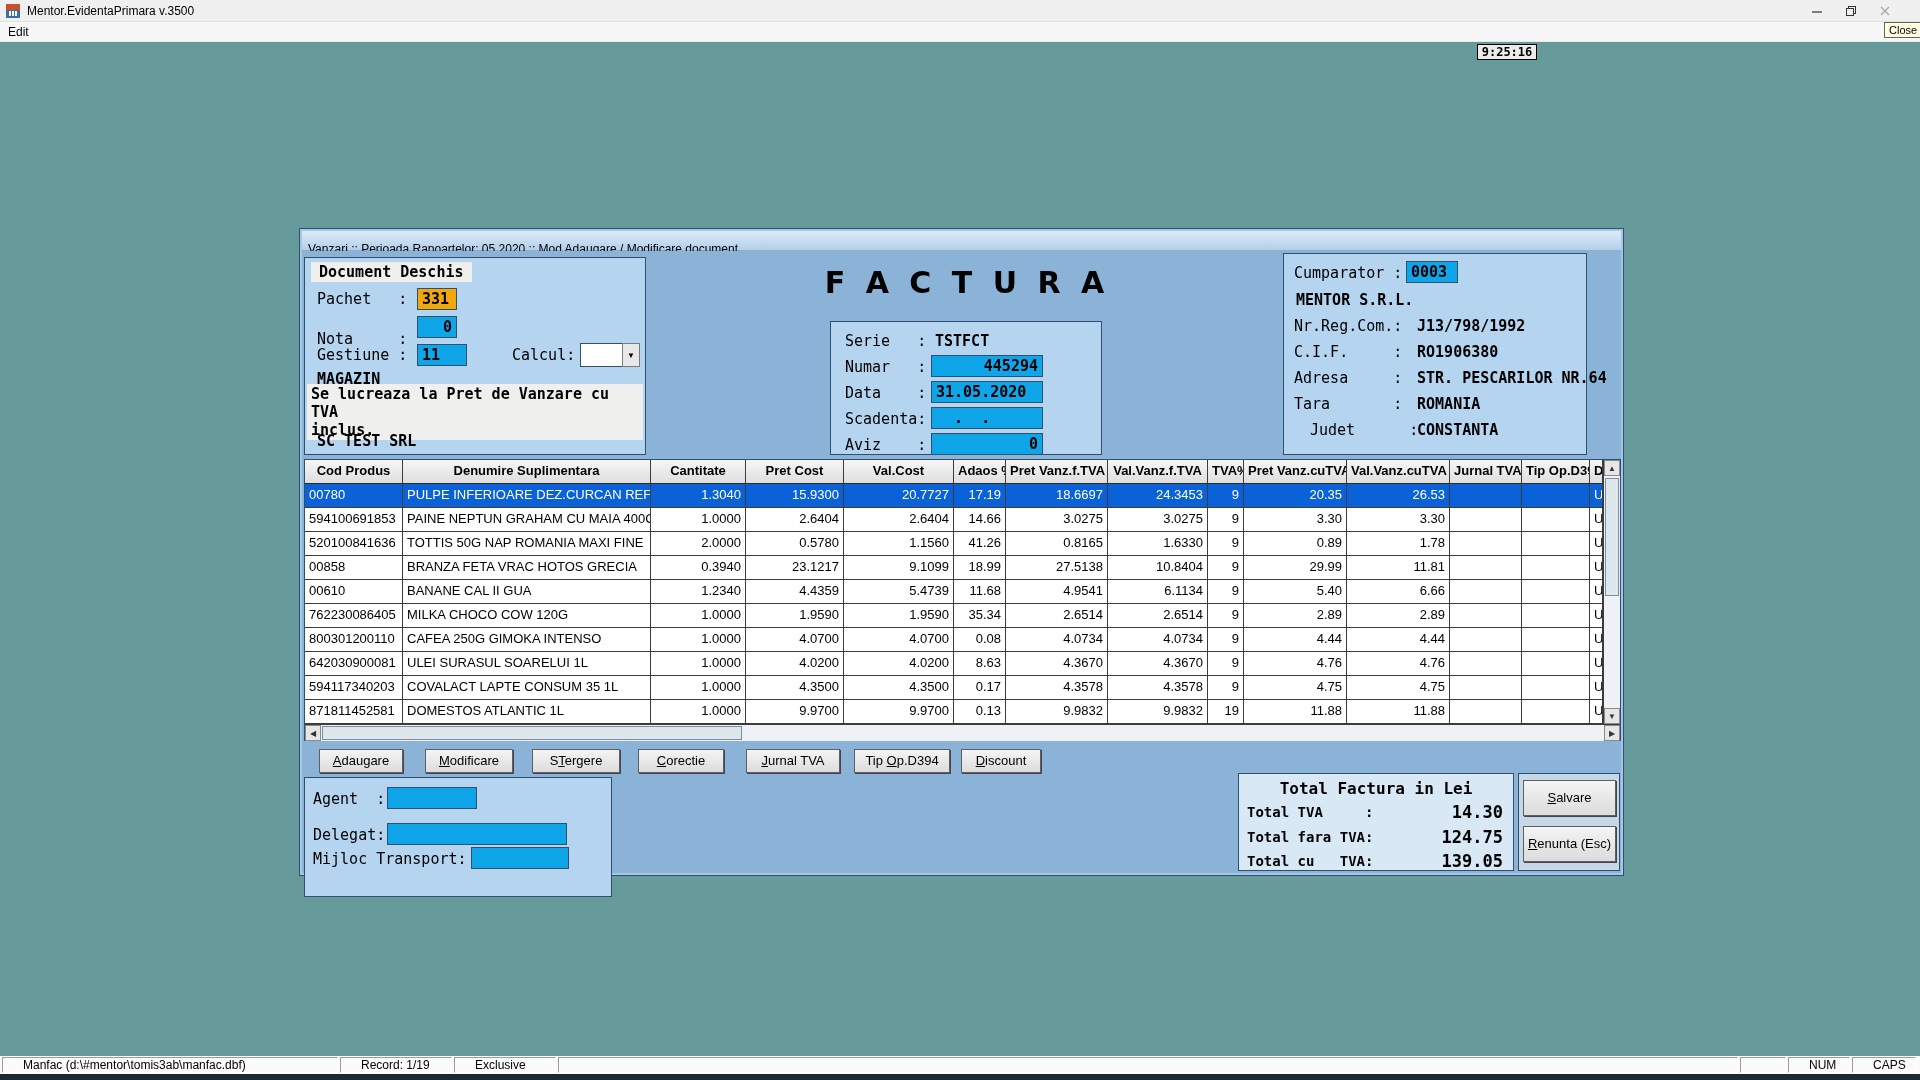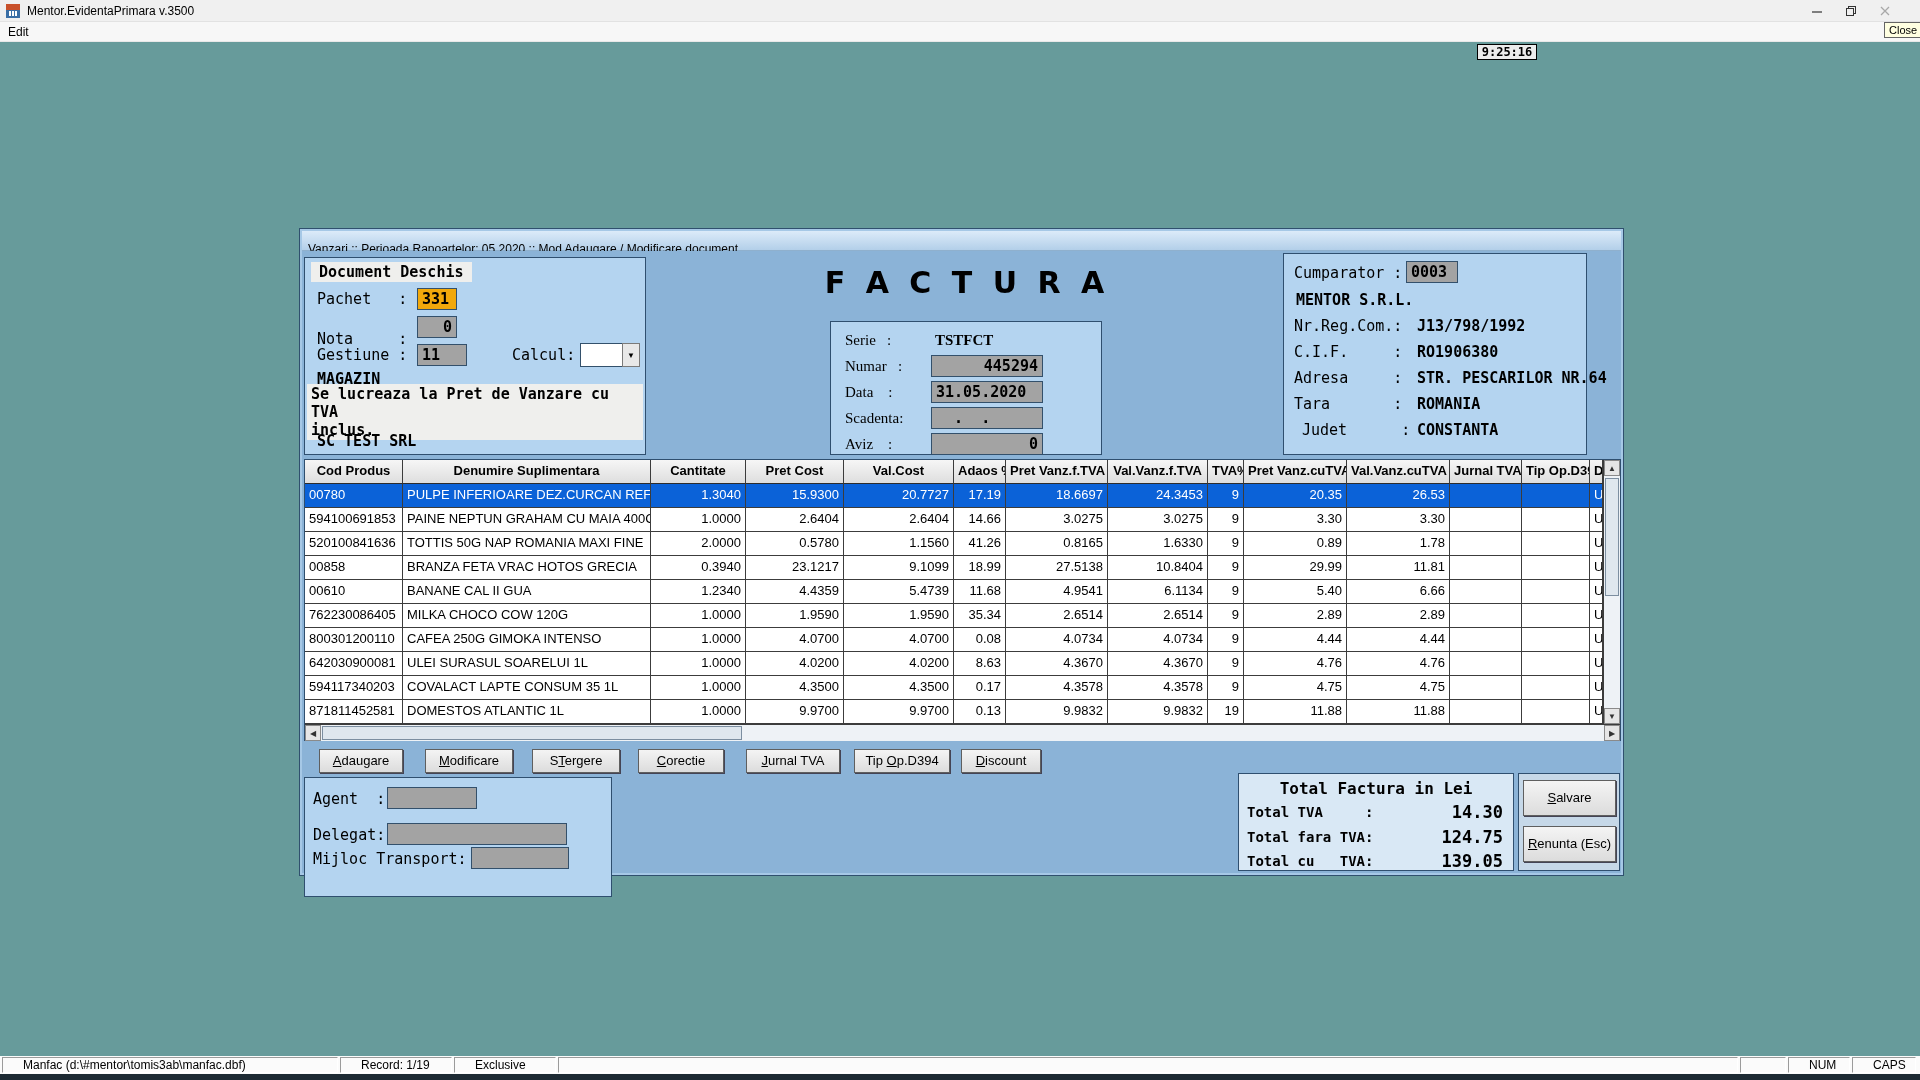--- a/index.html
+++ b/index.html
@@ -33,35 +33,35 @@
 
   .panel{position:absolute;background:#b4d4f0;border:1px solid #2f4f6f;}
   .mono{font-family:"DejaVu Sans Mono",monospace;font-size:15px;white-space:pre;}
   .b{font-weight:bold;}
   .strip{background:#efefed;}
 
   
   .doc-panel{left:2px;top:6px;width:342px;height:198px;}
   .doc-header{position:absolute;left:6px;top:4px;padding:1px 8px;font-weight:bold;}
   .doc-row{position:absolute;left:12px;}
-  .fld{position:absolute;background:#a3a3a3;border:1px solid #33506b;height:22px;
+  .fld{position:absolute;background:#0ea5e9;border:1px solid #33506b;height:22px;
        font-family:"DejaVu Sans Mono",monospace;font-weight:bold;font-size:15px;padding:0 4px;}
   .fld.r{text-align:right;}
   .fld.amber{background:#f2a80b;}
   .dropdown{position:absolute;display:flex;}
   .dropdown .box{width:42px;height:24px;background:#fff;border:1px solid #33506b;border-right:none;}
   .dropdown .btn{width:18px;height:24px;background:#e8e8e8;border:1px solid #7a7a7a;font-size:8px;
                  display:flex;align-items:center;justify-content:center;}
   .notice{position:absolute;left:2px;top:126px;width:336px;padding:1px 4px;font-weight:bold;white-space:pre-line;}
 
   
   .factura-title{position:absolute;left:430px;top:14px;width:470px;text-align:center;
                  font-family:"DejaVu Sans",sans-serif;font-size:30px;font-weight:bold;letter-spacing:5px;}
   .serie-box{left:528px;top:70px;width:272px;height:134px;}
-  .inv-row{position:absolute;left:14px;font-family:Liberation Serif, serif;}
+  .inv-row{position:absolute;left:14px;}
 
   
   .cust-panel{left:981px;top:2px;width:304px;height:202px;}
 
   
   .table-wrap{position:absolute;left:2px;top:208px;width:1317px;height:282px;background:#fff;border:1px solid #2f4f6f;}
   .grid{position:absolute;left:0;top:0;width:1298px;}
   .trow{display:flex;height:24px;}
   .tcell{border-right:1px solid #3c3c3c;border-bottom:1px solid #3c3c3c;font-size:13px;
          padding:0 4px;line-height:22px;overflow:hidden;white-space:nowrap;}
@@ -187,21 +187,21 @@
         <div class="mono b" style="position:absolute;left:12px;top:37px">MENTOR S.R.L.</div>
         <div id="customer-details">
             <div class="mono" style="position: absolute; left: 10px; top: 63px;">Nr.Reg.Com.:</div>
             <div class="mono b" style="position: absolute; left: 124px; top: 63px;"> J13/798/1992</div>
             <div class="mono" style="position: absolute; left: 10px; top: 89px;">C.I.F.     :</div>
             <div class="mono b" style="position: absolute; left: 124px; top: 89px;"> RO1906380</div>
             <div class="mono" style="position: absolute; left: 10px; top: 115px;">Adresa     :</div>
             <div class="mono b" style="position: absolute; left: 124px; top: 115px;"> STR. PESCARILOR NR.64</div>
             <div class="mono" style="position: absolute; left: 10px; top: 141px;">Tara       :</div>
             <div class="mono b" style="position: absolute; left: 124px; top: 141px;"> ROMANIA</div>
-            <div class="mono" style="position: absolute; left: 18px; top: 167px;">Judet      :</div>
+            <div class="mono" style="position: absolute; left: 26px; top: 167px;">Judet      :</div>
             <div class="mono b" style="position: absolute; left: 124px; top: 167px;"> CONSTANTA</div>
           </div>
       </div>
 
       <div class="table-wrap">
         <div class="grid" id="grid">
             <div class="trow thead">
               <div class="tcell " style="width: 98px; flex: 0 0 auto;">Cod Produs</div>
               <div class="tcell " style="width: 248px; flex: 0 0 auto;">Denumire Suplimentara</div>
               <div class="tcell " style="width: 95px; flex: 0 0 auto;">Cantitate</div>

